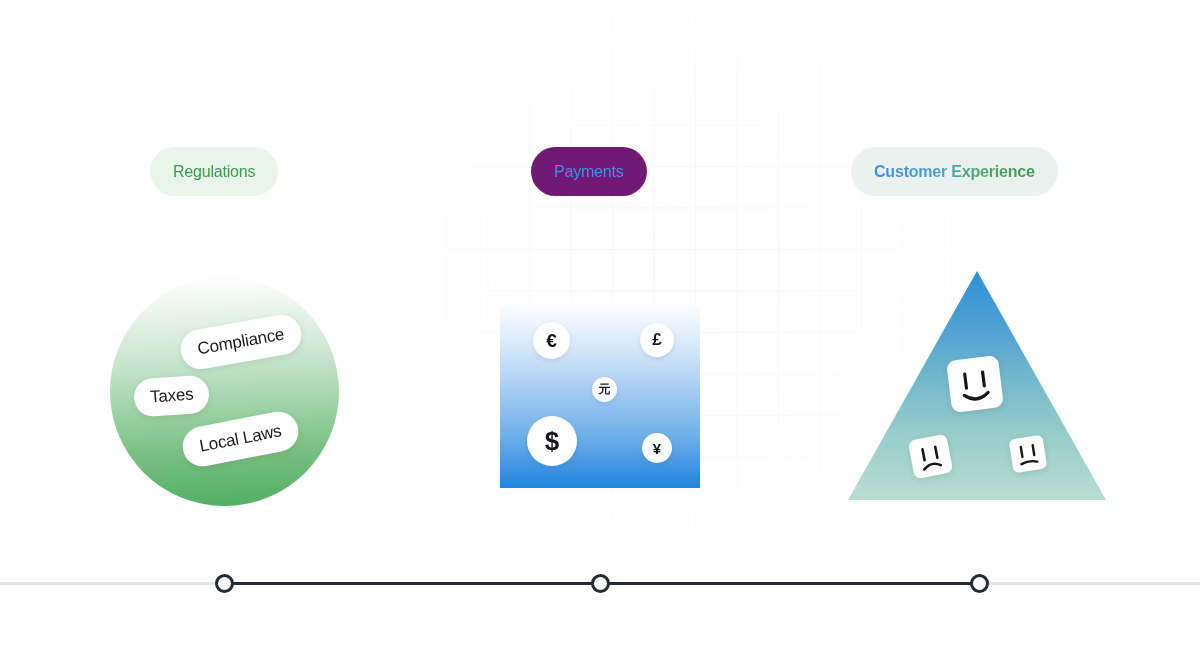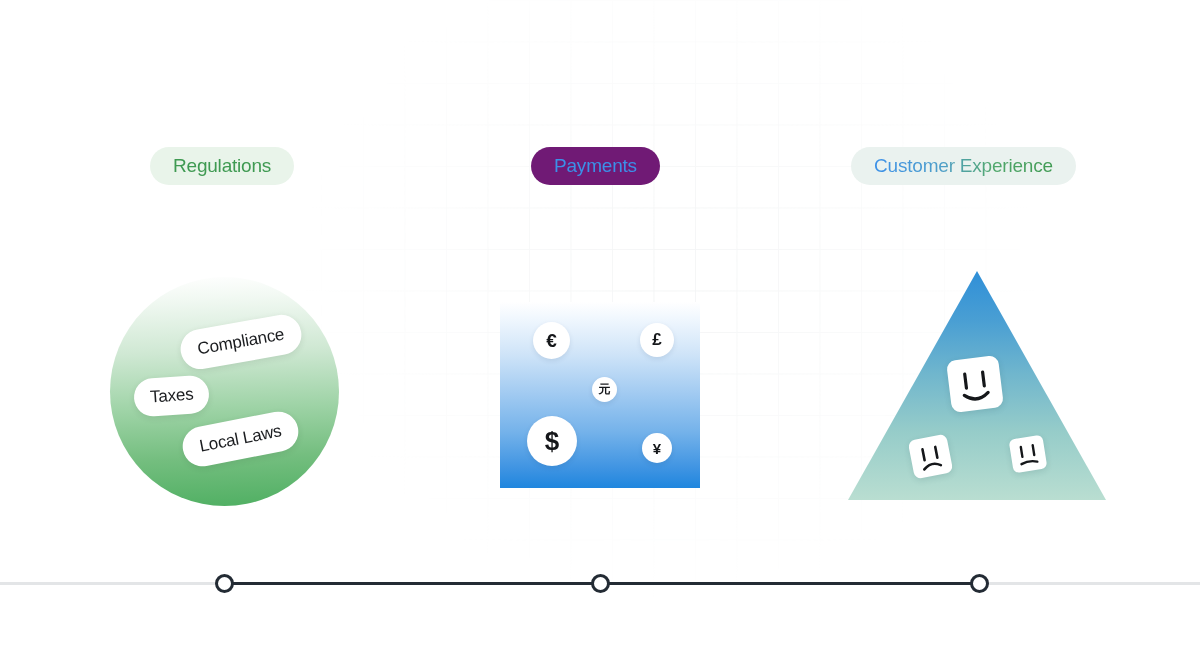--- a/index.html
+++ b/index.html
@@ -35,24 +35,24 @@
             mask-image: radial-gradient(ellipse 60% 70% at 50% 45%, rgba(0,0,0,.95), rgba(0,0,0,0) 78%);
     pointer-events: none;
   }
 
   
   .chip {
     position: absolute;
     display: flex;
     align-items: center;
     justify-content: center;
-    height: 38px;
+    height: 49px;
     padding: 0 23px;
     border-radius: 999px;
-    font-size: 19px;
+    font-size: 16px;
     font-weight: 500;
     letter-spacing: -0.2px;
     white-space: nowrap;
   }
   .chip--regulations {
     left: 150px; top: 147px;
     background: #e9f4ea;
     color: #3f9a52;
   }
   .chip--payments {
@@ -63,20 +63,21 @@
   .chip--cx {
     left: 851px; top: 147px;
     background: #eaf2ef;
   }
   .chip--cx .grad-text {
     background: linear-gradient(90deg, #3b90e8 0%, #4f9fc9 38%, #52a86d 66%, #3f9a52 100%);
     -webkit-background-clip: text;
             background-clip: text;
     -webkit-text-fill-color: transparent;
     color: transparent;
+    font-weight: bold;
   }
 
   
   .circle-shape {
     position: absolute;
     left: 110px; top: 277px;
     width: 229px; height: 229px;
     border-radius: 50%;
     background: linear-gradient(178deg, #ffffff 0%, #f2f9f3 10%, #cfe8d3 33%, #9ed3a6 57%, #74be7f 78%, #4faf62 100%);
   }

